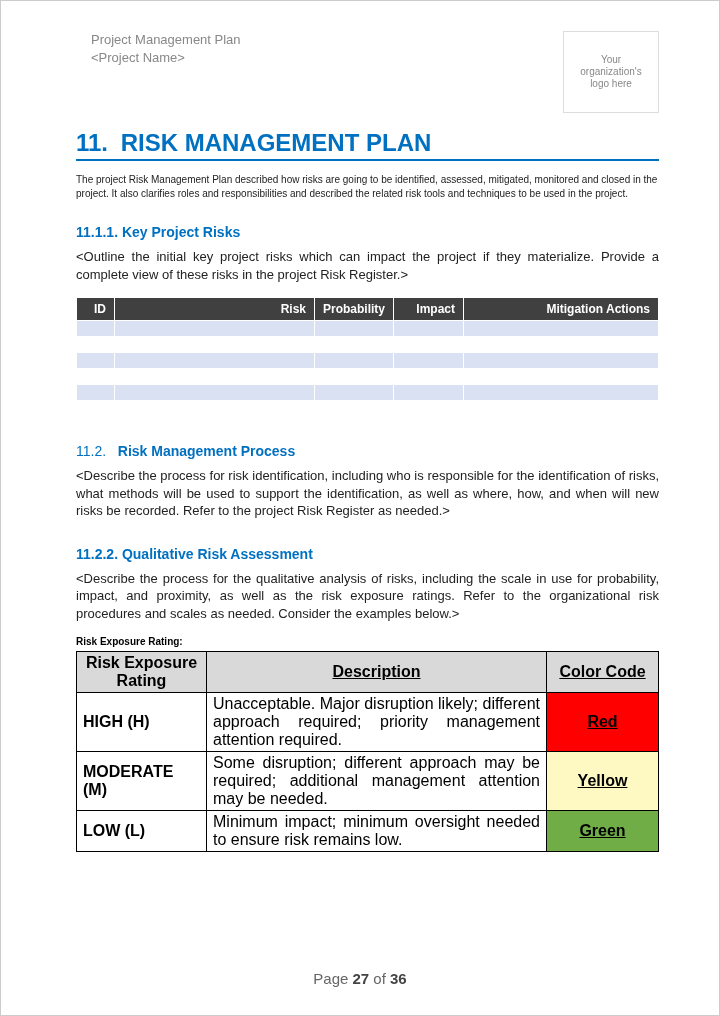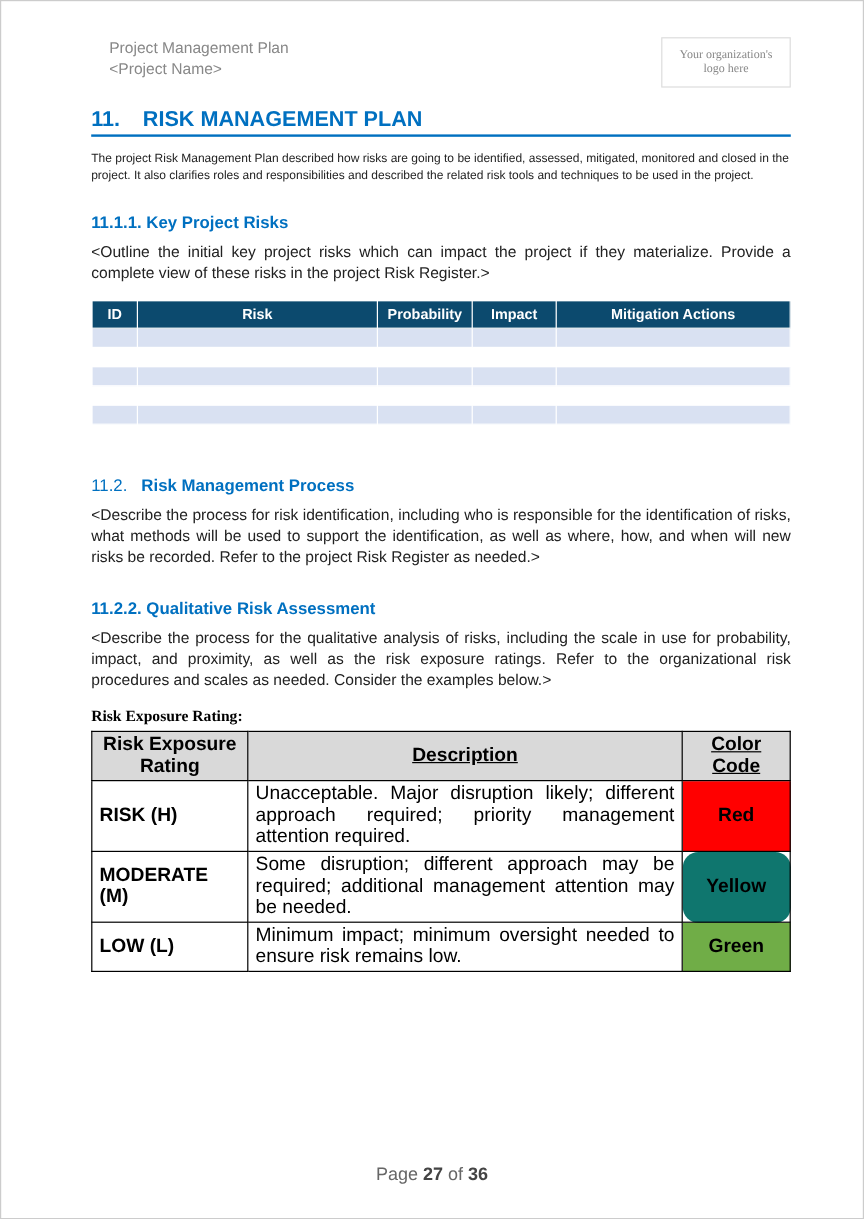--- a/index.html
+++ b/index.html
@@ -21,31 +21,30 @@
     margin-bottom: 16px;
     margin-left: 15px;
   }
   .header-left {
     color: #888;
     font-size: 13px;
     line-height: 1.4;
   }
   .logo-box {
     border: 1px solid #ddd;
-    padding: 8px 12px;
+    padding: 22px 12px;
     text-align: center;
     font-size: 10px;
     color: #888;
     line-height: 1.2;
-    width: 108px;
-    font-family: Liberation Serif, serif;
+    width: 96px;
   }
   .section-title {
     color: #0070C0;
-    font-size: 18px;
+    font-size: 24px;
     font-weight: bold;
     border-bottom: 2px solid #0070C0;
     padding-bottom: 2px;
     margin-bottom: 12px;
   }
   .section-title .num { display:inline-block; width:38px; }
   .body-text {
     font-size: 10px;
     color: #222;
     line-height: 1.35;
@@ -72,67 +71,66 @@
     margin-bottom: 14px;
     text-align: justify;
   }
   .risk-table {
     width: 100%;
     border-collapse: collapse;
     margin-bottom: 42px;
     font-size: 12px;
   }
   .risk-table th {
-    background: #0c4a6e;
+    background: #404040;
     color: #fff;
     font-weight: bold;
-    text-align: center;
+    text-align: right;
     padding: 4px 8px;
     border: 1px solid #fff;
   }
   .risk-table td {
     border: 1px solid #fff;
     padding: 4px 8px;
     height: 16px;
   }
   .risk-table tr.odd td { background: #D9E1F2; }
   .risk-table tr.even td { background: #fff; }
   .col-id { width: 38px; }
   .col-risk { width: 200px; }
   .col-prob { width: 78px; }
   .col-impact { width: 70px; }
 
   .rating-label {
-    font-size: 13px;
+    font-size: 10px;
     font-weight: bold;
     margin-top: 10px;
     margin-bottom: 4px;
-    font-family: Liberation Serif, serif;
   }
   .rating-table {
     width: 100%;
     border-collapse: collapse;
     font-size: 16px;
   }
   .rating-table th, .rating-table td {
     border: 1px solid #000;
     padding: 2px 6px;
     vertical-align: middle;
   }
   .rating-table th {
     background: #d9d9d9;
     font-weight: bold;
     text-align: center;
   }
   .rating-table th.u { text-decoration: underline; }
   .rating-table .lvl { font-weight: bold; width: 130px; }
   .rating-table .desc { text-align: justify; }
-  .rating-table .code { text-align: center; font-weight: bold; width: 90px; }
+  .rating-table .code { text-align: center; font-weight: bold; width: 112px; text-decoration: underline; }
   .red { background: #FF0000; }
-  .yellow { background: #0f766e; border-radius: 13px; }
+  .yellow { background: #fef9c3; }
   .green { background: #70AD47; margin-top: 40px; }
 
   .footer {
     position: absolute;
     bottom: 28px;
     left: 0;
     width: 100%;
     text-align: center;
     font-size: 15px;
     color: #666;
@@ -225,21 +223,21 @@
   <table class="rating-table">
     <thead>
       <tr>
         <th>Risk Exposure Rating</th>
         <th class="u">Description</th>
         <th class="u">Color Code</th>
       </tr>
     </thead>
     <tbody>
       <tr>
-        <td class="lvl">RISK (H)</td>
+        <td class="lvl">HIGH (H)</td>
         <td class="desc">Unacceptable. Major disruption likely; different approach required; priority management attention required.</td>
         <td class="code red">Red</td>
       </tr>
       <tr>
         <td class="lvl">MODERATE (M)</td>
         <td class="desc">Some disruption; different approach may be required; additional management attention may be needed.</td>
         <td class="code yellow">Yellow</td>
       </tr>
       <tr>
         <td class="lvl">LOW (L)</td>

